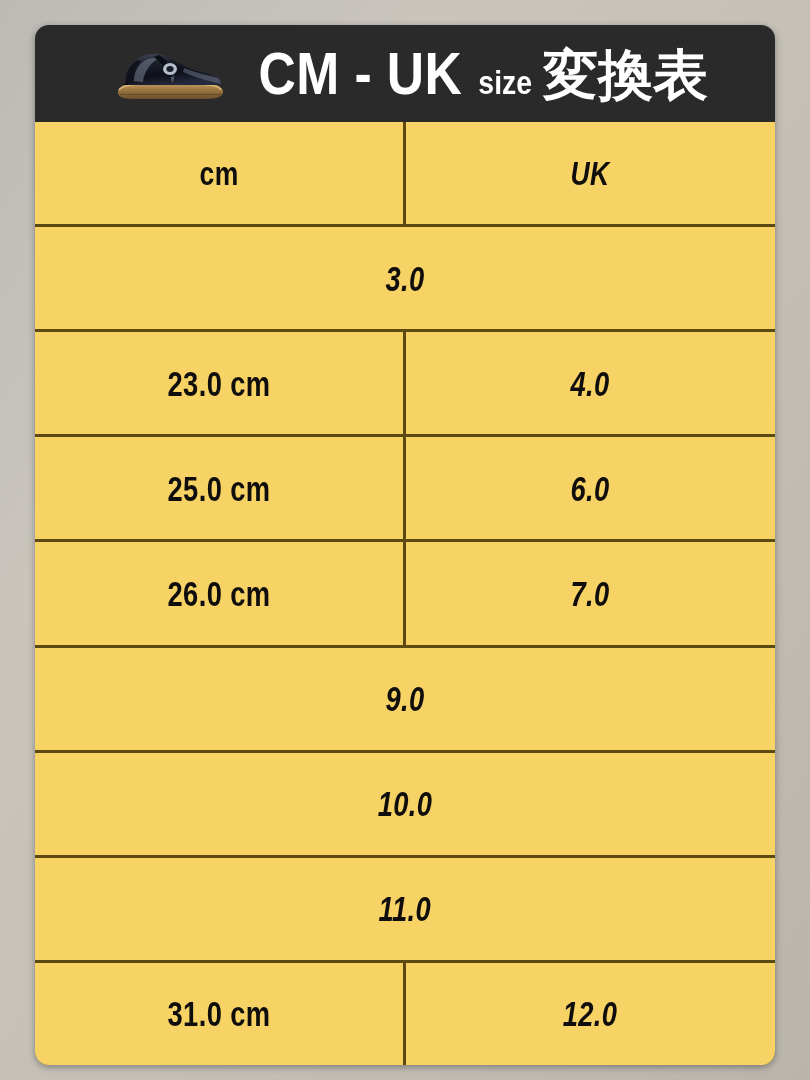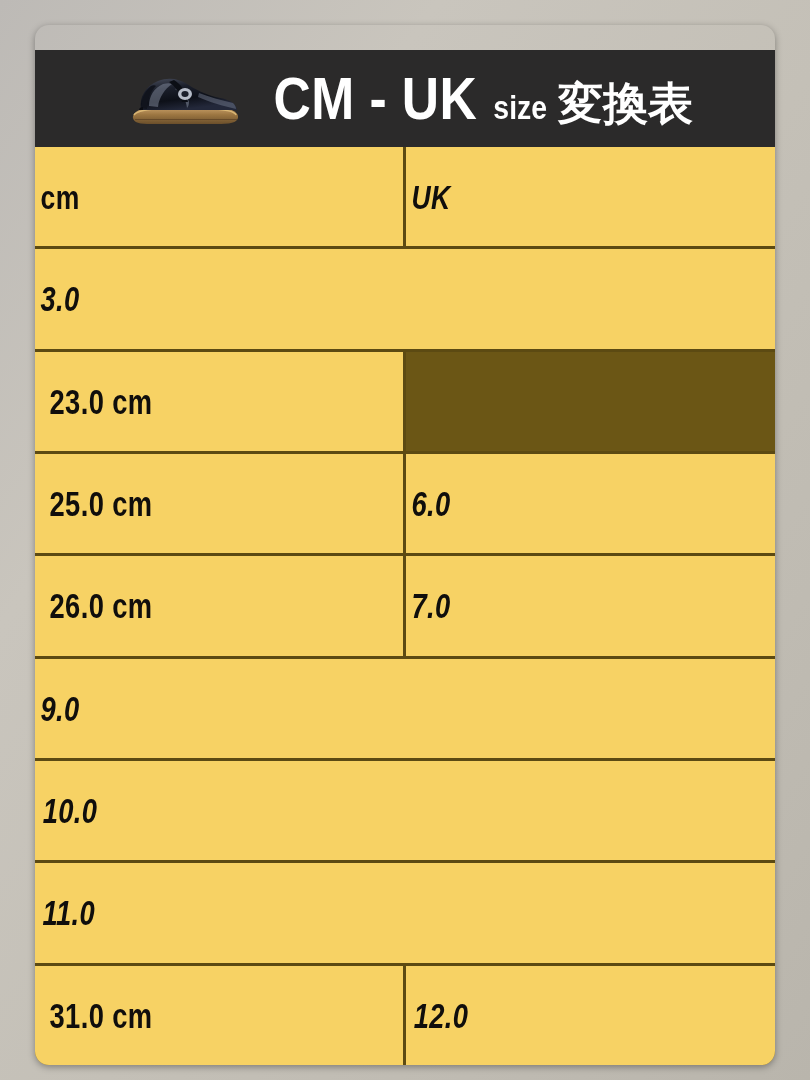--- a/index.html
+++ b/index.html
@@ -38,21 +38,20 @@
   .header {
     height: 97px;
     flex: 0 0 97px;
     background: #2b2a2a;
     display: flex;
     align-items: center;
     justify-content: center;
     gap: 12px;
     padding-left: 8px;
     box-sizing: border-box;
-    margin-top: 25px;
   }
 
   .shoe-wrap {
     width: 120px;
     height: 74px;
     flex: 0 0 120px;
     position: relative;
   }
   .shoe-svg { display: block; width: 120px; height: 74px; }
 
@@ -77,21 +76,21 @@
     font-size: 33px;
     transform: scaleX(0.86);
     transform-origin: left baseline;
     line-height: 1;
     margin-left: -5px;
     margin-right: 7px;
   }
   .title-jp {
     font-family: Liberation Sans, sans-serif;
     font-weight: 700;
-    font-size: 45px;
+    font-size: 55px;
     line-height: 1;
     letter-spacing: 0px;
   }
 
   
   .table {
     flex: 1 1 auto;
     display: flex;
     flex-direction: column;
     background: #6b5615;
@@ -101,20 +100,21 @@
     display: flex;
     border-bottom: 3px solid #5c4a12;
     min-height: 0;
   }
   .row:last-child { border-bottom: none; }
 
   .cell {
     background: #f7d264;
     display: flex;
     align-items: center;
+    justify-content: center;
     min-width: 0;
   }
   .cell-cm {
     flex: 0 0 368px;
     border-right: 3px solid #5c4a12;
   }
   .cell-uk {
     flex: 1 1 auto;
     font-style: italic;
   }
@@ -205,20 +205,23 @@
       <div class="row">
         <div class="cell cell-uk">
           <span class="cell-text">3.0</span>
         </div>
       </div>
 
       <div class="row">
         <div class="cell cell-cm">
           <span class="cell-text">23.0 cm</span>
         </div>
+        <div class="cell cell-uk">
+          <span class="cell-text">4.0</span>
+        </div>
       </div>
 
 
       <div class="row">
         <div class="cell cell-cm">
           <span class="cell-text">25.0 cm</span>
         </div>
         <div class="cell cell-uk">
           <span class="cell-text">6.0</span>
         </div>

